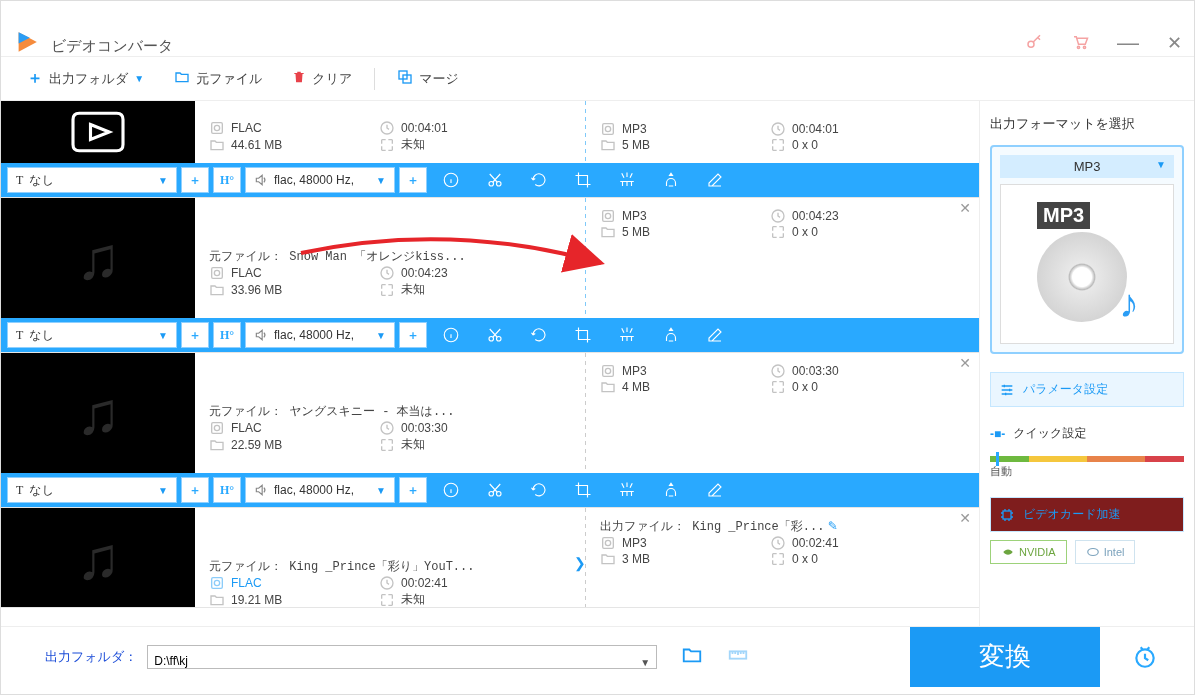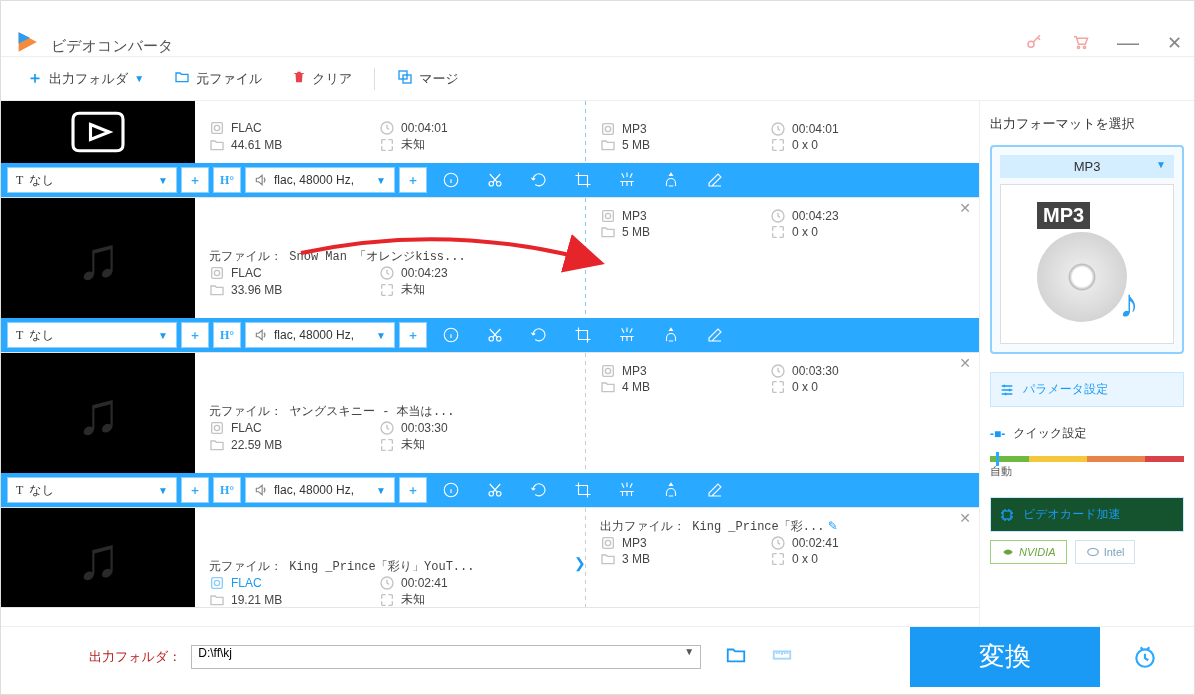--- a/index.html
+++ b/index.html
@@ -63,28 +63,28 @@
 .mp3-vis { position: relative; width: 120px; height: 140px; }
 .mp3-lbl { position: absolute; top: 8px; left: 10px; background: #444; color: #fff; padding: 2px 6px; font-size: 20px; font-weight: bold; }
 .disc { position: absolute; bottom: 12px; left: 10px; width: 90px; height: 90px; border-radius: 50%; background: radial-gradient(circle, #fff 15%, #bbb 20%, #e8e8e8 22%, #ccc 90%); }
 .blu-note { position: absolute; right: 8px; bottom: 8px; color: #2a9df5; font-size: 40px; }
 
 .side-btn { margin-top: 18px; border: 1px solid #c5e7ff; background: #eaf6ff; padding: 8px; font-size: 12px; color: #1b9af5; display: flex; align-items: center; gap: 8px; cursor: pointer; }
 .quick-set { margin-top: 18px; font-size: 12px; color: #333; display: flex; align-items: center; gap: 8px; }
 .slider-track { margin-top: 14px; height: 6px; background: linear-gradient(to right, #6eb93f 0 20%, #f5c73d 20% 50%, #e8834a 50% 80%, #d8424a 80% 100%); position: relative; }
 .slider-thumb { position: absolute; left: 6px; top: -4px; width: 3px; height: 14px; background: #29a9ff; }
 .slider-lbl { font-size: 11px; color: #555; margin-top: 2px; }
-.gpu-btn { margin-top: 18px; border: 1px solid #c5e7ff; background: #14532d; padding: 8px; font-size: 12px; color: #1b9af5; display: flex; align-items: center; gap: 8px; cursor: pointer; }
+.gpu-btn { margin-top: 18px; border: 1px solid #c5e7ff; background: #7f1d1d; padding: 8px; font-size: 12px; color: #1b9af5; display: flex; align-items: center; gap: 8px; cursor: pointer; }
 .gpu-badges { display: flex; gap: 8px; margin-top: 8px; }
-.badge-nvidia { border: 1px solid #9dd27a; padding: 4px 10px; font-size: 11px; color: #6ca53f; display: flex; align-items: center; gap: 4px; font-style: italic; }
+.badge-nvidia { border: 1px solid #9dd27a; padding: 4px 10px; font-size: 11px; color: #6ca53f; display: flex; align-items: center; gap: 4px; }
 .badge-intel { border: 1px solid #cfe3ef; padding: 4px 10px; font-size: 11px; color: #7ca3bd; display: flex; align-items: center; gap: 4px; }
 
 .footer { height: 60px; border-top: 1px solid #eee; display: flex; align-items: center; padding: 0 14px 0 44px; gap: 10px; font-size: 13px; }
-.out-folder-lbl { color: #b91c1c; margin-left: 44px; }
-.out-path { flex: 0 0 510px; border: 1px solid #bbb; height: 24px; display: flex; align-items: flex-start; padding: 0 6px; font-size: 12px; position: relative; }
+.out-folder-lbl { color: #1d4ed8; }
+.out-path { flex: 0 0 510px; border: 1px solid #bbb; height: 24px; display: flex; align-items: flex-end; padding: 0 6px; font-size: 12px; position: relative; }
 .out-path .chev { margin-left: auto; color: #555; font-size: 10px; }
 .foot-icon { color: #1b9af5; cursor: pointer; margin-left: 14px; }
 .convert-btn { margin-left: auto; width: 190px; height: 60px; background: #1b9af5; color: #fff; font-size: 26px; display: flex; align-items: center; justify-content: center; cursor: pointer; }
 .clock-btn { width: 70px; height: 60px; display: flex; align-items: center; justify-content: center; color: #29a9ff; cursor: pointer; }
 
 .arrow-overlay { position: absolute; pointer-events: none; }
 </style>
 </head>
 <body>
 

